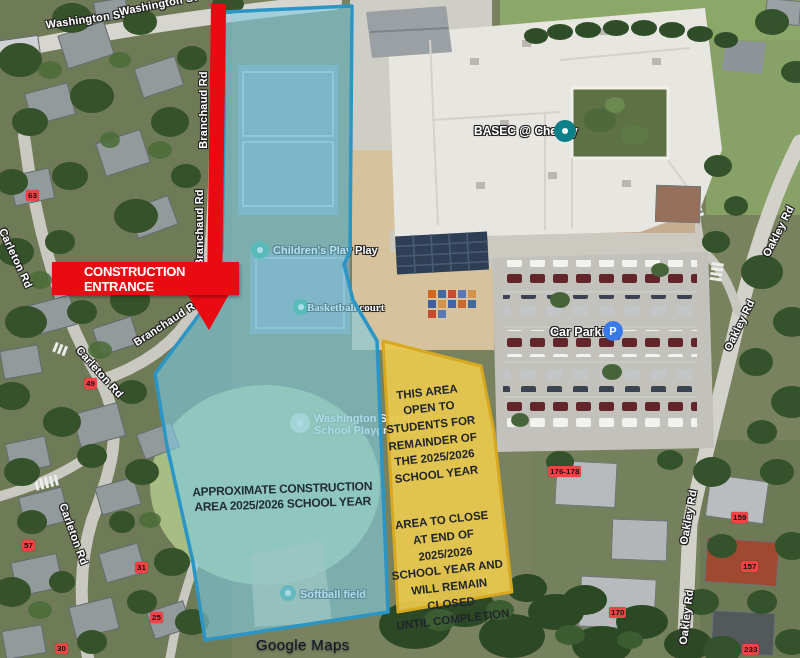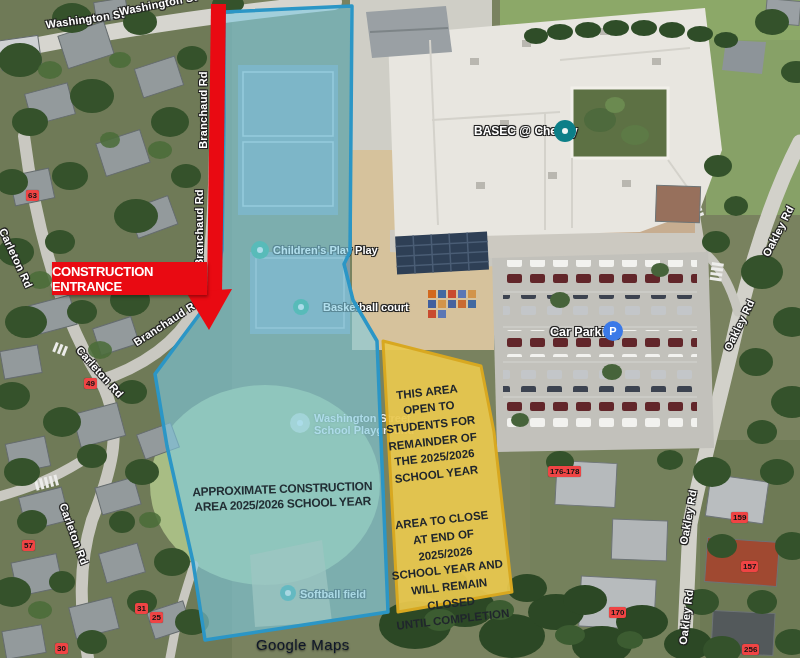--- a/index.html
+++ b/index.html
@@ -10,21 +10,21 @@
   .lbl{position:absolute;color:#fff;font-weight:bold;white-space:nowrap;
        text-shadow:-1px -1px 0 #222,1px -1px 0 #222,-1px 1px 0 #222,1px 1px 0 #222,0 0 2px #000;}
   .road{font-size:11px;letter-spacing:.2px;}
   .poi{font-size:11px;}
   .pill{position:absolute;background:#ef4444;color:#141414;font-weight:bold;font-size:8px;
         line-height:11px;padding:0 2px;border-radius:2px;box-shadow:0 0 1px rgba(0,0,0,.6);}
   .icn{position:absolute;border-radius:50%;display:flex;align-items:center;justify-content:center;}
   .dot{width:6px;height:6px;border-radius:50%;background:#eef5f3;}
   #entrance-box{position:absolute;left:52px;top:262px;width:155px;height:33px;display:flex;
         align-items:center;justify-content:center;color:#fff;font-weight:bold;font-size:13px;
-        letter-spacing:-.3px;box-shadow:1px 2px 3px rgba(0,0,0,.35);}
+        letter-spacing:-.3px;box-shadow:1px 2px 3px rgba(0,0,0,.35);padding-left:32px;}
   #blue-label{position:absolute;left:175px;top:482px;width:215px;text-align:center;color:#222e34;
         font-weight:bold;font-size:12px;letter-spacing:-.3px;line-height:1.25;white-space:pre-line;
         transform:rotate(-2deg);}
   #yellow-label{position:absolute;left:379px;top:366px;width:122px;text-align:center;color:#20262c;
         font-weight:bold;font-size:11.5px;line-height:1.45;white-space:pre-line;transform:rotate(-6.5deg);}
   #yellow-label .para2{margin-top:13px;}
   #attribution{position:absolute;left:256px;top:636px;color:#0f172a;font-size:15px;letter-spacing:.4px;
         text-shadow:0 1px 2px rgba(0,0,0,.6);font-weight:normal;}
 </style>
 </head>
@@ -324,21 +324,21 @@
     <div class="lbl road" style="left:686px;top:617px;transform:translate(-50%,-50%) rotate(-83deg);">Oakley Rd</div>
 
     <span class="icn" style="left:251px;top:241px;width:18px;height:18px;background:#1ea37c;">
         <span class="dot"></span>
       </span>
     <div class="lbl poi" style="left:273px;top:244px;">Children's Play Play</div>
 
     <span class="icn" style="left:293px;top:299px;width:16px;height:16px;background:#1ea37c;">
         <span class="dot"></span>
       </span>
-    <div class="lbl poi" style="left:323px;top:301px;">Basketball court</div>
+    <div class="lbl poi" style="left:307px;top:301px;font-family:Liberation Serif, serif;">Basketball court</div>
 
     <span class="icn" style="left:290px;top:413px;width:20px;height:20px;background:rgba(255,255,255,.55);">
         <span class="dot"></span>
       </span>
     <div style="position:absolute;left:314px;top:412px;color:rgba(255,255,255,.92);font-weight:bold;font-size:11px;line-height:12px;white-space:nowrap;text-shadow:0 0 2px rgba(0,0,0,.5);">
       <div>Washington Street</div>
       <div>School Playground</div>
     </div>
 
     <span class="icn" style="left:280px;top:585px;width:16px;height:16px;background:#2a9d93;opacity:.85;">
@@ -352,28 +352,28 @@
       </span>
 
     <div class="lbl poi" style="left:550px;top:325px;font-size:12.5px;">Car Parking</div>
     <span class="icn" style="left: 603px; top: 321px; width: 20px; height: 20px; color: rgb(255, 255, 255); font-weight: bold; font-size: 11px; background: rgb(58, 121, 232);">
       <span>P</span>
     </span>
 
     <span class="pill" style="left:26px;top:190px;">63</span>
     <span class="pill" style="left:84px;top:378px;">49</span>
     <span class="pill" style="left:22px;top:540px;">57</span>
-    <span class="pill" style="left:135px;top:562px;margin-top:41px;">31</span>
+    <span class="pill" style="left:135px;top:562px;">31</span>
     <span class="pill" style="left:150px;top:612px;">25</span>
     <span class="pill" style="left:55px;top:643px;">30</span>
     <span class="pill" style="left:548px;top:466px;text-align:right;">176-178</span>
     <span class="pill" style="left:731px;top:512px;">159</span>
     <span class="pill" style="left:741px;top:561px;">157</span>
     <span class="pill" style="left:609px;top:607px;">170</span>
-    <span class="pill" style="left:742px;top:644px;">256</span>
+    <span class="pill" style="left:742px;top:644px;">233</span>
 
     <div id="attribution">Google Maps</div>
   </div>
 
   <svg class="layer z3" width="800" height="658" viewBox="0 0 800 658">
     <polygon points="224,12 352,6 350,252 344,264 353,300 377,341 388,612 205,640 193,562 167,446 155,374 213,296 222,250 224,118" fill-opacity="0.6" stroke-width="3.5" stroke-linejoin="round" fill="#7ecbe2" stroke="#2b96c6"></polygon>
     <polygon points="383,341 481,366 494,432 512,592 398,612" fill-opacity="0.93" stroke-width="3" stroke-linejoin="round" fill="#e9c84e" stroke="#d8a820"></polygon>
     <g>
       <polygon points="211,4 226,4 222,293 207,293" fill="#e90a12"></polygon>
       <polygon points="186,292 232,289 209,330" fill="#e90a12"></polygon>

